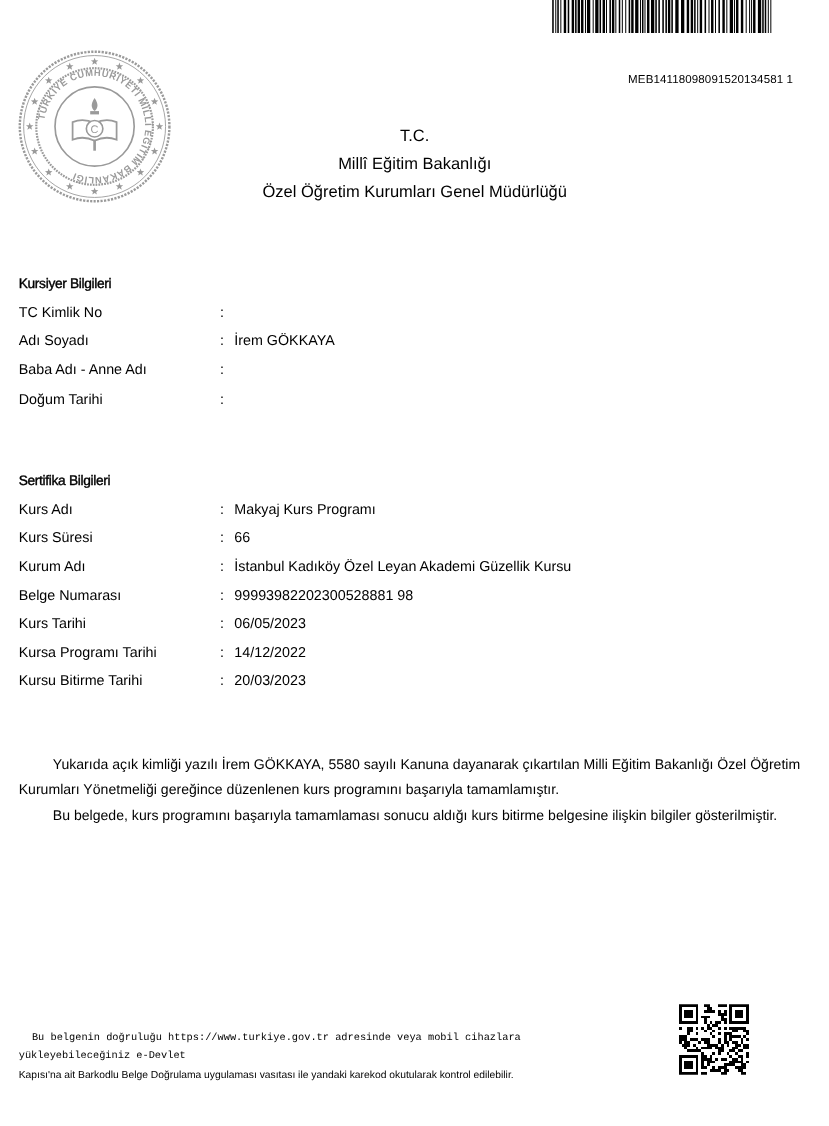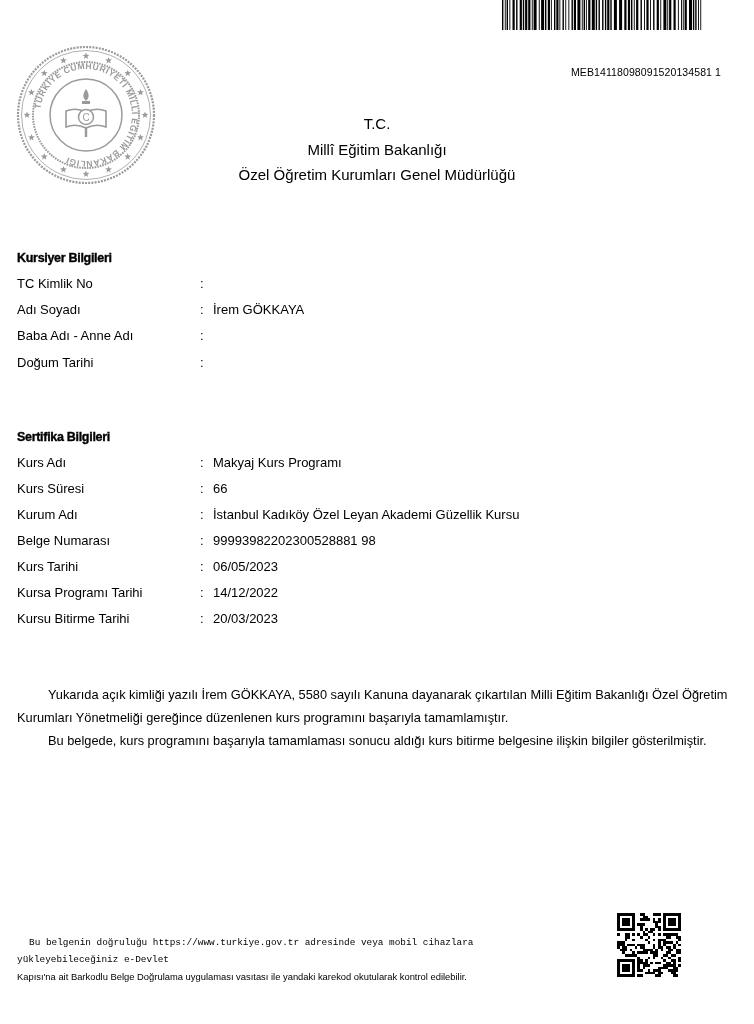--- a/index.html
+++ b/index.html
@@ -3,21 +3,21 @@
 <meta charset="utf-8">
 <style>
   html, body { margin: 0; padding: 0; background: #ffffff; }
   body { width: 754px; height: 1024px; position: relative; overflow: hidden;
          font-family: "Liberation Sans", sans-serif; color: #000; }
   .abs { position: absolute; }
   #barcode { left: 500px; top: 0; width: 204px; height: 30px; }
   #barcode-text { left: 528px; top: 33px; width: 236px; text-align: center; font-size: 10.5px; letter-spacing: 0.1px; margin-top: 33px; }
   #seal { left: 16px; top: 45px; width: 140px; height: 140px; }
   .header-line { left: 0; width: 754px; text-align: center; font-size: 15px; margin-top: 24px; }
-  .section-title { left: 17px; font-size: 12.5px; font-weight: 700; letter-spacing: -0.3px; -webkit-text-stroke: 0.35px #000; }
+  .section-title { left: 17px; font-size: 12.5px; font-weight: 400; letter-spacing: -0.3px; -webkit-text-stroke: 0.35px #000; }
   .row { left: 17px; font-size: 13px; height: 18px; white-space: nowrap; }
   .row .label { position: absolute; left: 0; text-align: right; }
   .row .colon { position: absolute; left: 183px; }
   .row .value { position: absolute; left: 196px; }
   .para { left: 17px; width: 720px; font-size: 12.8px; line-height: 23px; }
   .para p { margin: 0; text-indent: 31px; }
   #footer { left: 17px; width: 560px; font-size: 9.4px; line-height: 17px; }
   #footer p { margin: 0; text-indent: 12px; font-family: Liberation Mono, monospace; }
   #qr { left: 617px; top: 913px; width: 64px; height: 64px; }
 </style>

